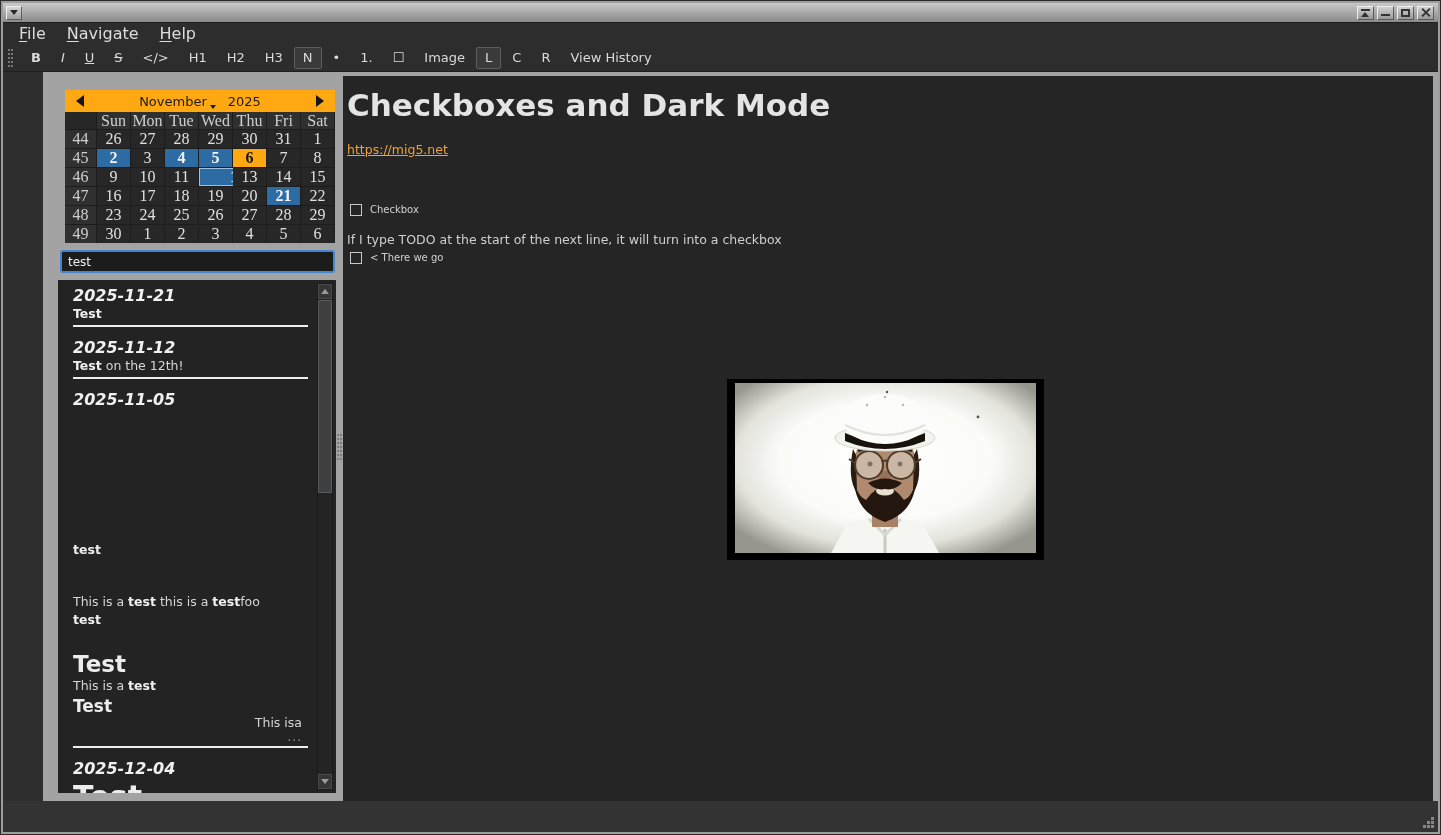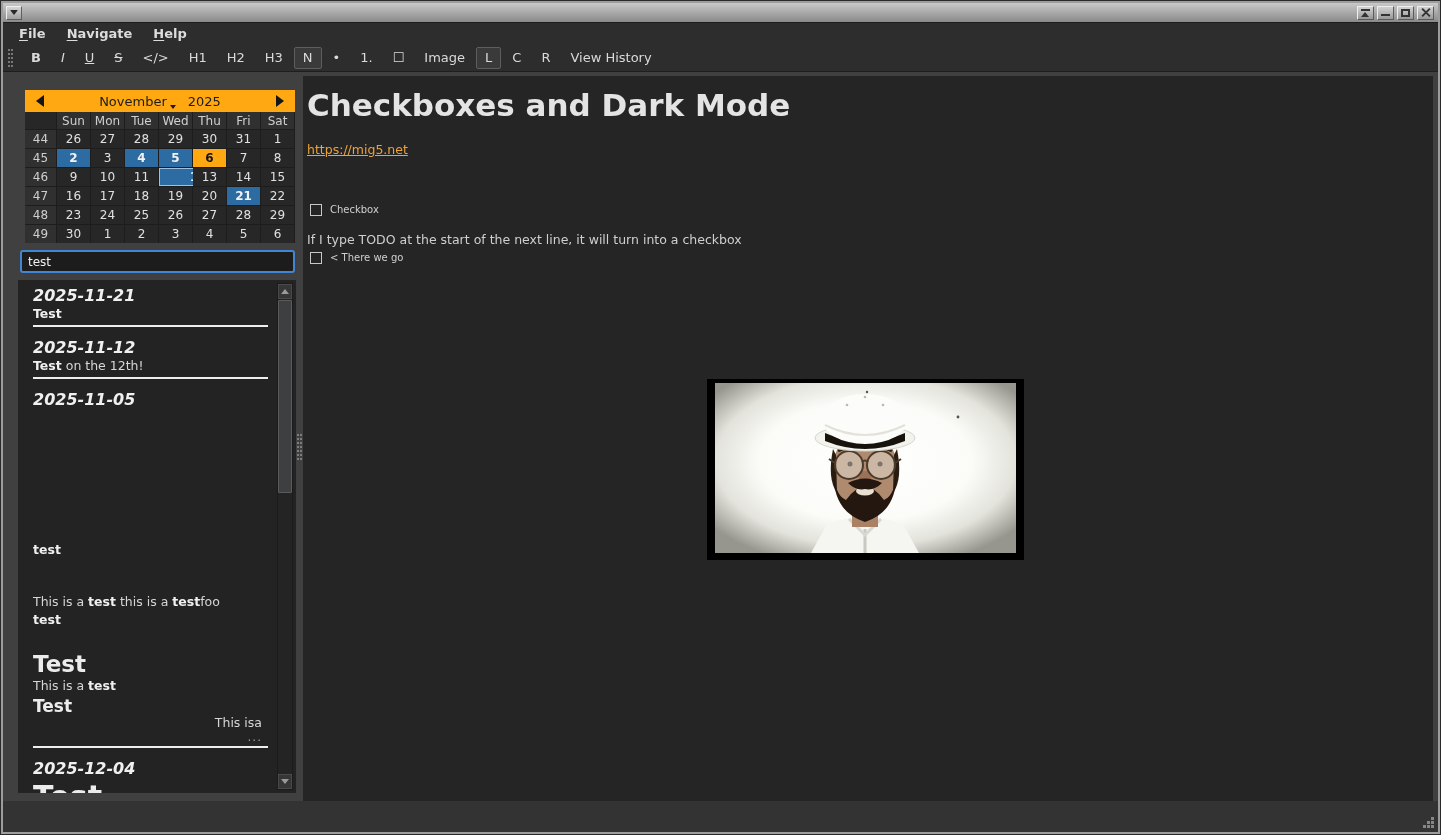--- a/index.html
+++ b/index.html
@@ -18,42 +18,42 @@
     border-color:#eeeeee #5c5c5c #5c5c5c #eeeeee;display:flex;align-items:center;justify-content:center;position:relative;}
   .g-shade{width:9px;height:8px;border-top:2px solid #333;position:relative;}
   .g-shade::after{content:"";position:absolute;left:0;top:1px;width:0;height:0;border-left:4px solid transparent;border-right:4px solid transparent;border-bottom:5px solid #333;}
   .g-min{width:9px;height:2px;background:#333;position:absolute;bottom:3px;left:3px;}
   .g-max{width:9px;height:8px;border:2px solid #333;}
   .g-close{width:9px;height:9px;position:relative;}
   .g-close::before,.g-close::after{content:"";position:absolute;left:4px;top:-1px;width:2px;height:11px;background:#333;}
   .g-close::before{transform:rotate(45deg);} .g-close::after{transform:rotate(-45deg);}
   
   .menubar{height:22px;flex:0 0 auto;background:#2d2d2d;border-top:1px solid #1d1d1d;display:flex;align-items:center;padding-left:10px;gap:9px;}
-  .menu-item{color:#dcdcdc;font-size:13px;padding:2px 6px;cursor:default;font-weight:bold;}
+  .menu-item{color:#dcdcdc;font-size:16px;padding:2px 6px;cursor:default;}
   .menu-item u{text-underline-offset:2px;}
   .toolbar{height:28px;flex:0 0 auto;background:#2d2d2d;border-bottom:1px solid #1f1f1f;display:flex;align-items:center;gap:2px;}
   .tb-handle{width:5px;height:18px;margin:0 7px 0 5px;border-left:2px dotted #787878;border-right:2px dotted #787878;}
   .tb{background:transparent;border:1px solid transparent;border-radius:2px;color:#dadada;font-size:13px;
     font-family:"DejaVu Sans",sans-serif;padding:3px 8px;line-height:14px;cursor:default;}
   .tb.bold{font-weight:bold;} .tb.italic{font-style:italic;} .tb.underline{text-decoration:underline;} .tb.strike{text-decoration:line-through;}
   .tb.boxed{border-color:#5e5e5e;background:#3a3a3a;}
   
-  .content{flex:1;min-height:0;display:flex;padding:4px 5px 0 15px;background:#404040;}
+  .content{flex:1;min-height:0;display:flex;padding:4px 5px 0 15px;background:#a3a3a3;margin-left:40px;}
   .sidebar{width:278px;flex:0 0 auto;display:flex;flex-direction:column;padding-top:14px;}
   
   .calendar{width:270px;margin-left:7px;}
   .cal-header{height:22px;background:#ffa812;display:flex;align-items:center;color:#1c1c1c;font-size:13px;}
   .cal-nav{width:0;height:0;border-top:6px solid transparent;border-bottom:6px solid transparent;cursor:default;}
   .cal-prev{border-right:8px solid #151515;margin-left:11px;}
   .cal-next{border-left:8px solid #151515;margin-right:11px;}
   .cal-title{flex:1;display:flex;justify-content:center;align-items:baseline;gap:12px;}
   .cal-month::after{content:"";display:inline-block;margin-left:3px;vertical-align:-3px;
     border-left:3px solid transparent;border-right:3px solid transparent;border-top:4px solid #1c1c1c;}
   .cal-grid{display:grid;grid-template-columns:31px repeat(7,33px);grid-template-rows:17px;grid-auto-rows:18px;gap:1px;background:#1d1d1d;width:270px;}
-  .c-cell{display:flex;align-items:center;justify-content:center;font-size:12px;color:#e0e0e0;background:#272727;}
+  .c-cell{display:flex;align-items:center;justify-content:center;font-size:16px;color:#e0e0e0;background:#272727;font-family:Liberation Serif, serif;}
   .c-dayhead,.c-week{background:#303030;color:#cfcfcf;}
   .c-corner{background:#272727;}
   .c-day.event{background:#2d6ba3;color:#f2f2f2;font-weight:bold;}
   .c-day.selected{background:#2d6ba3;color:#f2f2f2;font-weight:bold;box-shadow:inset 0 0 0 1px #9dc0de;padding-left:39px;}
   .c-day.today{background:#ffa812;color:#141414;font-weight:bold;}
   
   .search{display:block;width:275px;margin:7px 0 7px 2px;height:23px;background:#1c1c1c;border:2px solid #4286d3;
     border-radius:3px;color:#f0f0f0;font-size:12px;padding:0 6px;font-family:"DejaVu Sans",sans-serif;outline:none;}
   
   .results-wrap{position:relative;flex:1;min-height:0;width:278px;background:#232323;overflow:hidden;margin-bottom:8px;}

